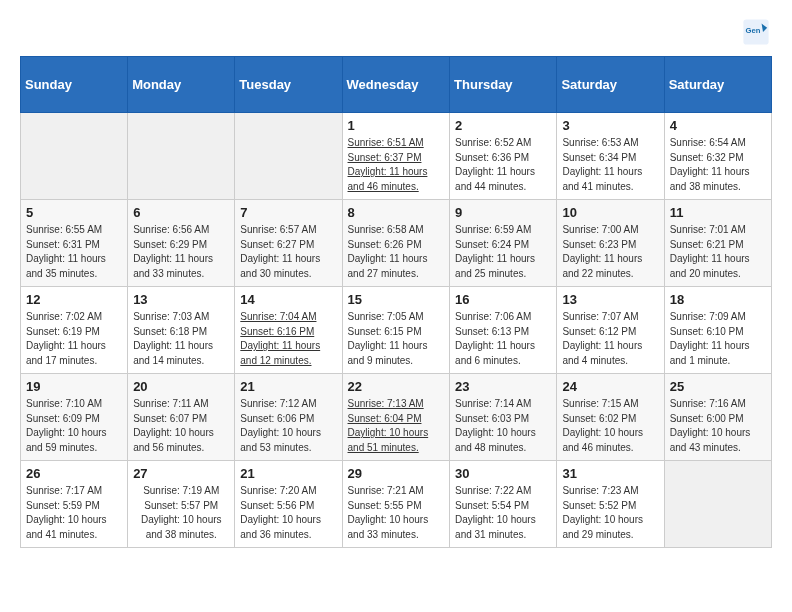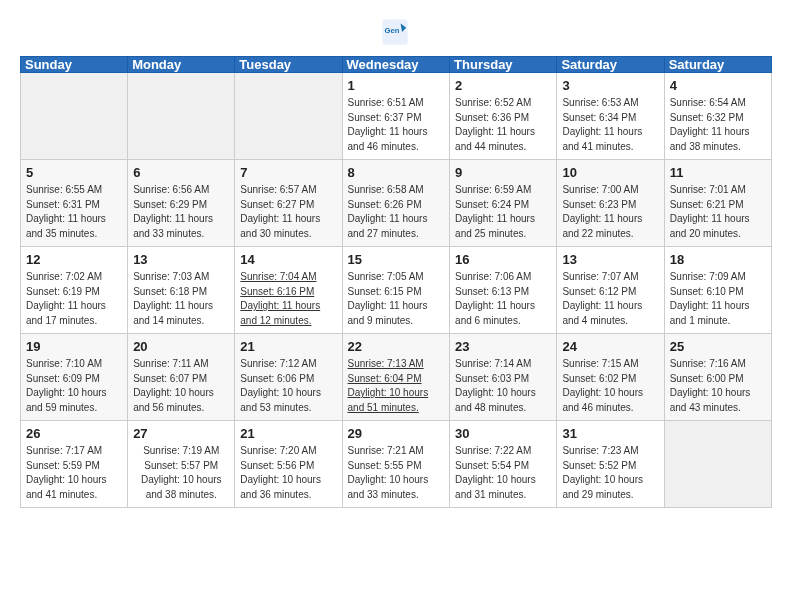--- a/index.html
+++ b/index.html
@@ -9,21 +9,21 @@
       width: 792px;
       min-height: 612px;
       padding: 0;
     }
     .container {
       width: 792px;
       padding: 18px 20px 12px 20px;
     }
     .header-row {
       display: flex;
-      justify-content: center;
+      justify-content: flex-end;
       align-items: flex-start;
       margin-bottom: 10px;
     }
     .logo {
       display: flex;
       align-items: center;
       gap: 0px;
     }
     .logo-text {
       display: flex;
@@ -62,21 +62,21 @@
     .calendar {
       width: 100%;
       border-collapse: collapse;
       border: 1px solid #ccc;
     }
     .calendar th {
       background-color: #2a6ebb;
       color: white;
       font-size: 13px;
       font-weight: bold;
-      padding: 0 4px;
+      padding: 20px 4px;
       text-align: left;
       border: 1px solid #1a5daa;
     }
     .calendar td {
       vertical-align: top;
       padding: 5px 5px 5px 5px;
       border: 1px solid #ccc;
       font-size: 10.5px;
       color: #333;
       width: 108px;
@@ -138,21 +138,21 @@
           <th>Saturday</th>
         </tr>
     </thead>
     <tbody id="calendar-body">
     <tr>
           <td class="empty-cell"></td>
           <td class="empty-cell"></td>
           <td class="empty-cell"></td>
           <td>
             <div class="day-number">1</div>
-            <div class="day-info" style="white-space: pre-line;">Sunrise: 6:51 AM
+            <div class="day-info" style="white-space: pre-line; text-decoration: underline;">Sunrise: 6:51 AM
 Sunset: 6:37 PM
 Daylight: 11 hours
 and 46 minutes.</div>
           </td>
           <td>
             <div class="day-number">2</div>
             <div class="day-info" style="white-space: pre-line;">Sunrise: 6:52 AM
 Sunset: 6:36 PM
 Daylight: 11 hours
 and 44 minutes.</div>

